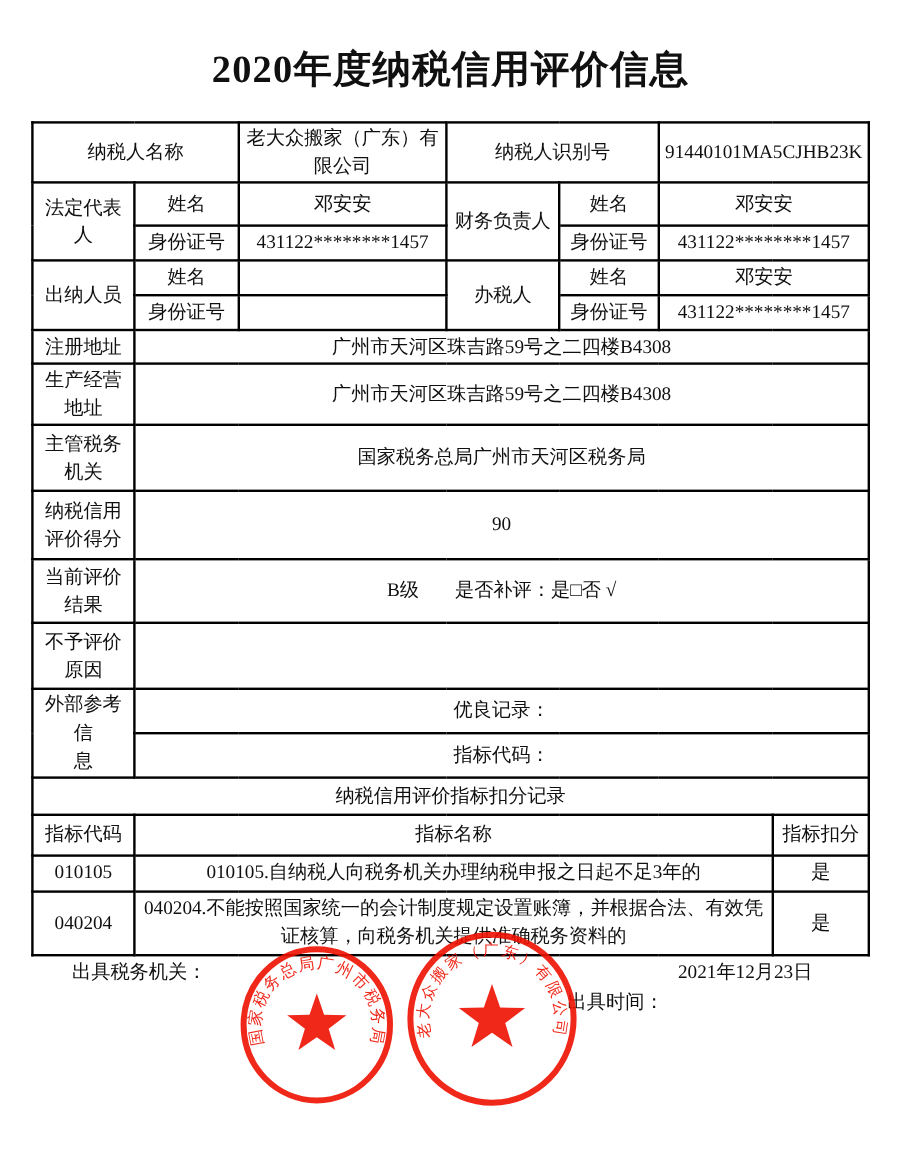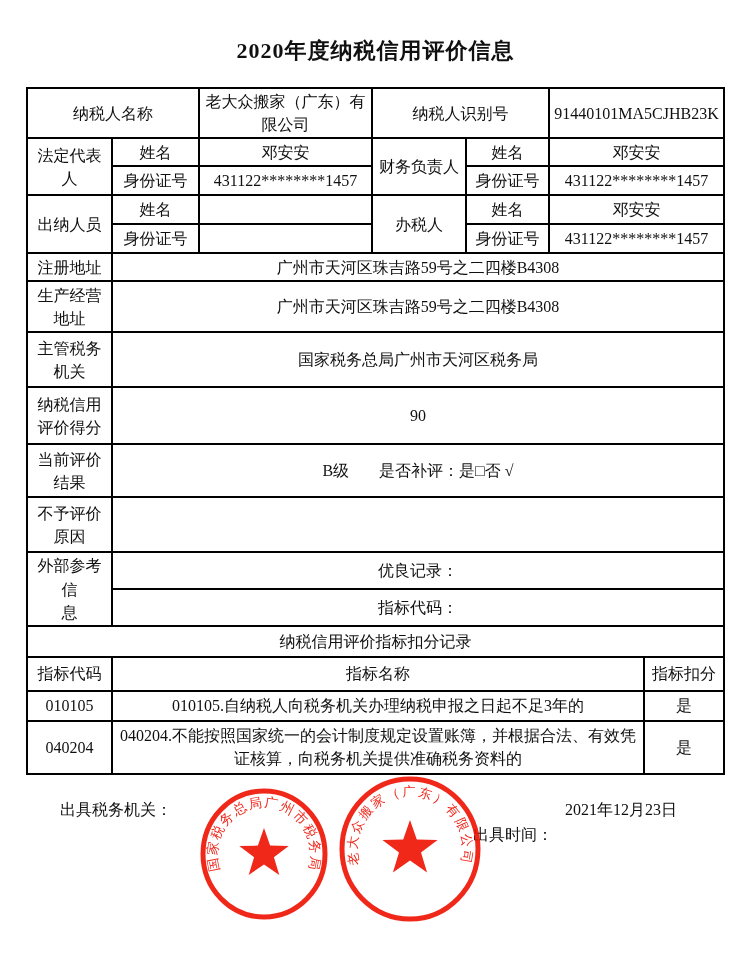--- a/index.html
+++ b/index.html
@@ -9,21 +9,21 @@
     width: 751px;
     height: 969px;
     background: #ffffff;
     font-family: "Liberation Serif", "DejaVu Serif", serif;
     color: #101010;
     overflow: hidden;
   }
   .doc-title {
     margin: 36px 0 0 0;
     text-align: center;
-    font-size: 22px;
+    font-size: 32px;
     font-weight: bold;
     letter-spacing: 1px;
   }
   table.main {
     border-collapse: collapse;
     table-layout: fixed;
     width: 697px;
     margin: 21px auto 0 auto;
   }
   table.main td {
@@ -73,21 +73,21 @@
     </colgroup>
 
     <tbody>
         <tr style="height:48px">
       <td colspan="2" class="lbl">纳税人名称</td>
       <td>老大众搬家（广东）有限公司</td>
       <td colspan="2" class="lbl">纳税人识别号</td>
       <td colspan="2">91440101MA5CJHB23K</td>
     </tr>
 
-    <tr style="height:28px">
+    <tr style="height:36px">
       <td rowspan="2" class="lbl">法定代表人</td>
       <td>姓名</td>
       <td>邓安安</td>
       <td rowspan="2" class="lbl">财务负责人</td>
       <td>姓名</td>
       <td colspan="2">邓安安</td>
     </tr>
     <tr style="height:29px">
       <td>身份证号</td>
       <td>431122********1457</td>

